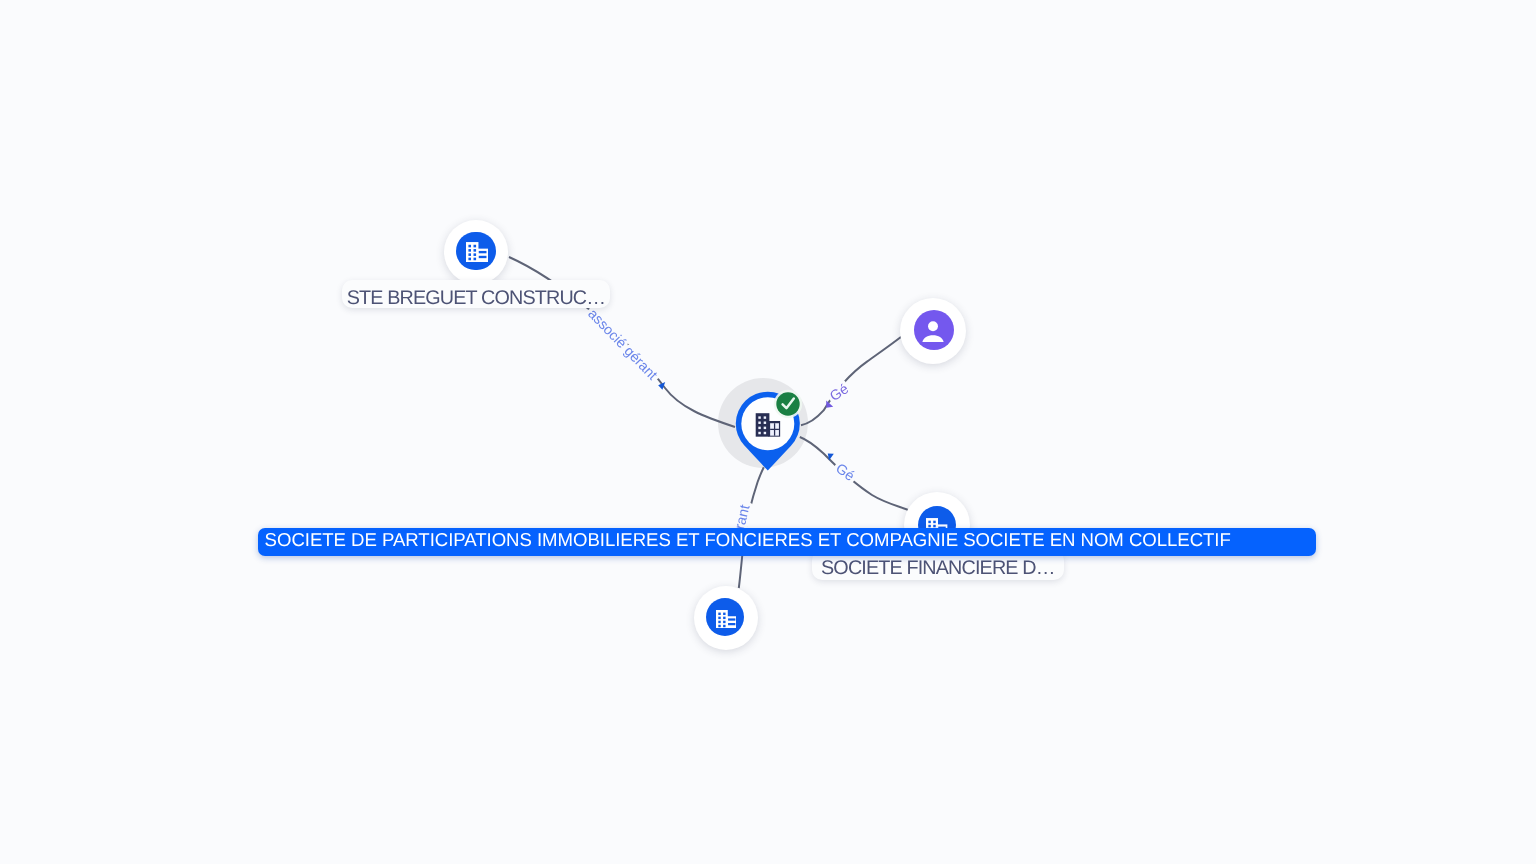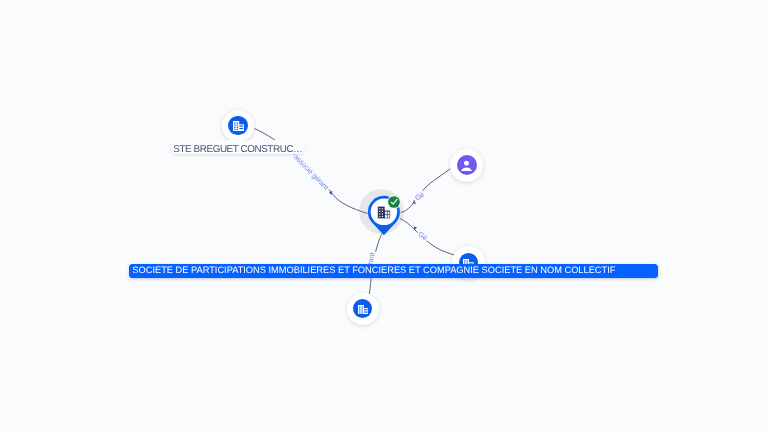--- a/index.html
+++ b/index.html
@@ -103,20 +103,21 @@
           <rect x="3.4" y="15.8" width="3.6" height="3.6"></rect>
             <rect x="10.5" y="15.8" width="3.6" height="3.6"></rect>
           <rect x="3.4" y="21.8" width="3.6" height="3.6"></rect>
             <rect x="10.5" y="21.8" width="3.6" height="3.6"></rect>
           <rect x="17.8" y="12.4" width="10.8" height="3.3"></rect>
             <rect x="17.8" y="19.2" width="10.8" height="3.3"></rect>
         </g>
       </svg>
     </div>
   </div>
+  <div class="nodelabel" style="left:405.6px;top:275.0px;width:126.7px;">SOCIETE FINANCIERE D…</div>
 
   <div class="ncirc" style="left:346.8px;top:292.8px;width:32.4px;height:32.4px;">
     <div class="inner" style="left:6.7px;top:6.7px;width:19px;height:19px;background:#0d5cea;">
       <svg width="10.5" height="10" viewBox="0 -2.2 31 28">
         <path fill="#fff" d="M0 0h17.4v28H0z"></path>
           <path fill="#fff" d="M15.4 9.2h15.6v18.8H15.4z"></path>
         <g fill="#0d5cea">
           <rect x="3.4" y="3.8" width="3.6" height="3.6"></rect>
             <rect x="10.5" y="3.8" width="3.6" height="3.6"></rect>
           <rect x="3.4" y="9.8" width="3.6" height="3.6"></rect>

